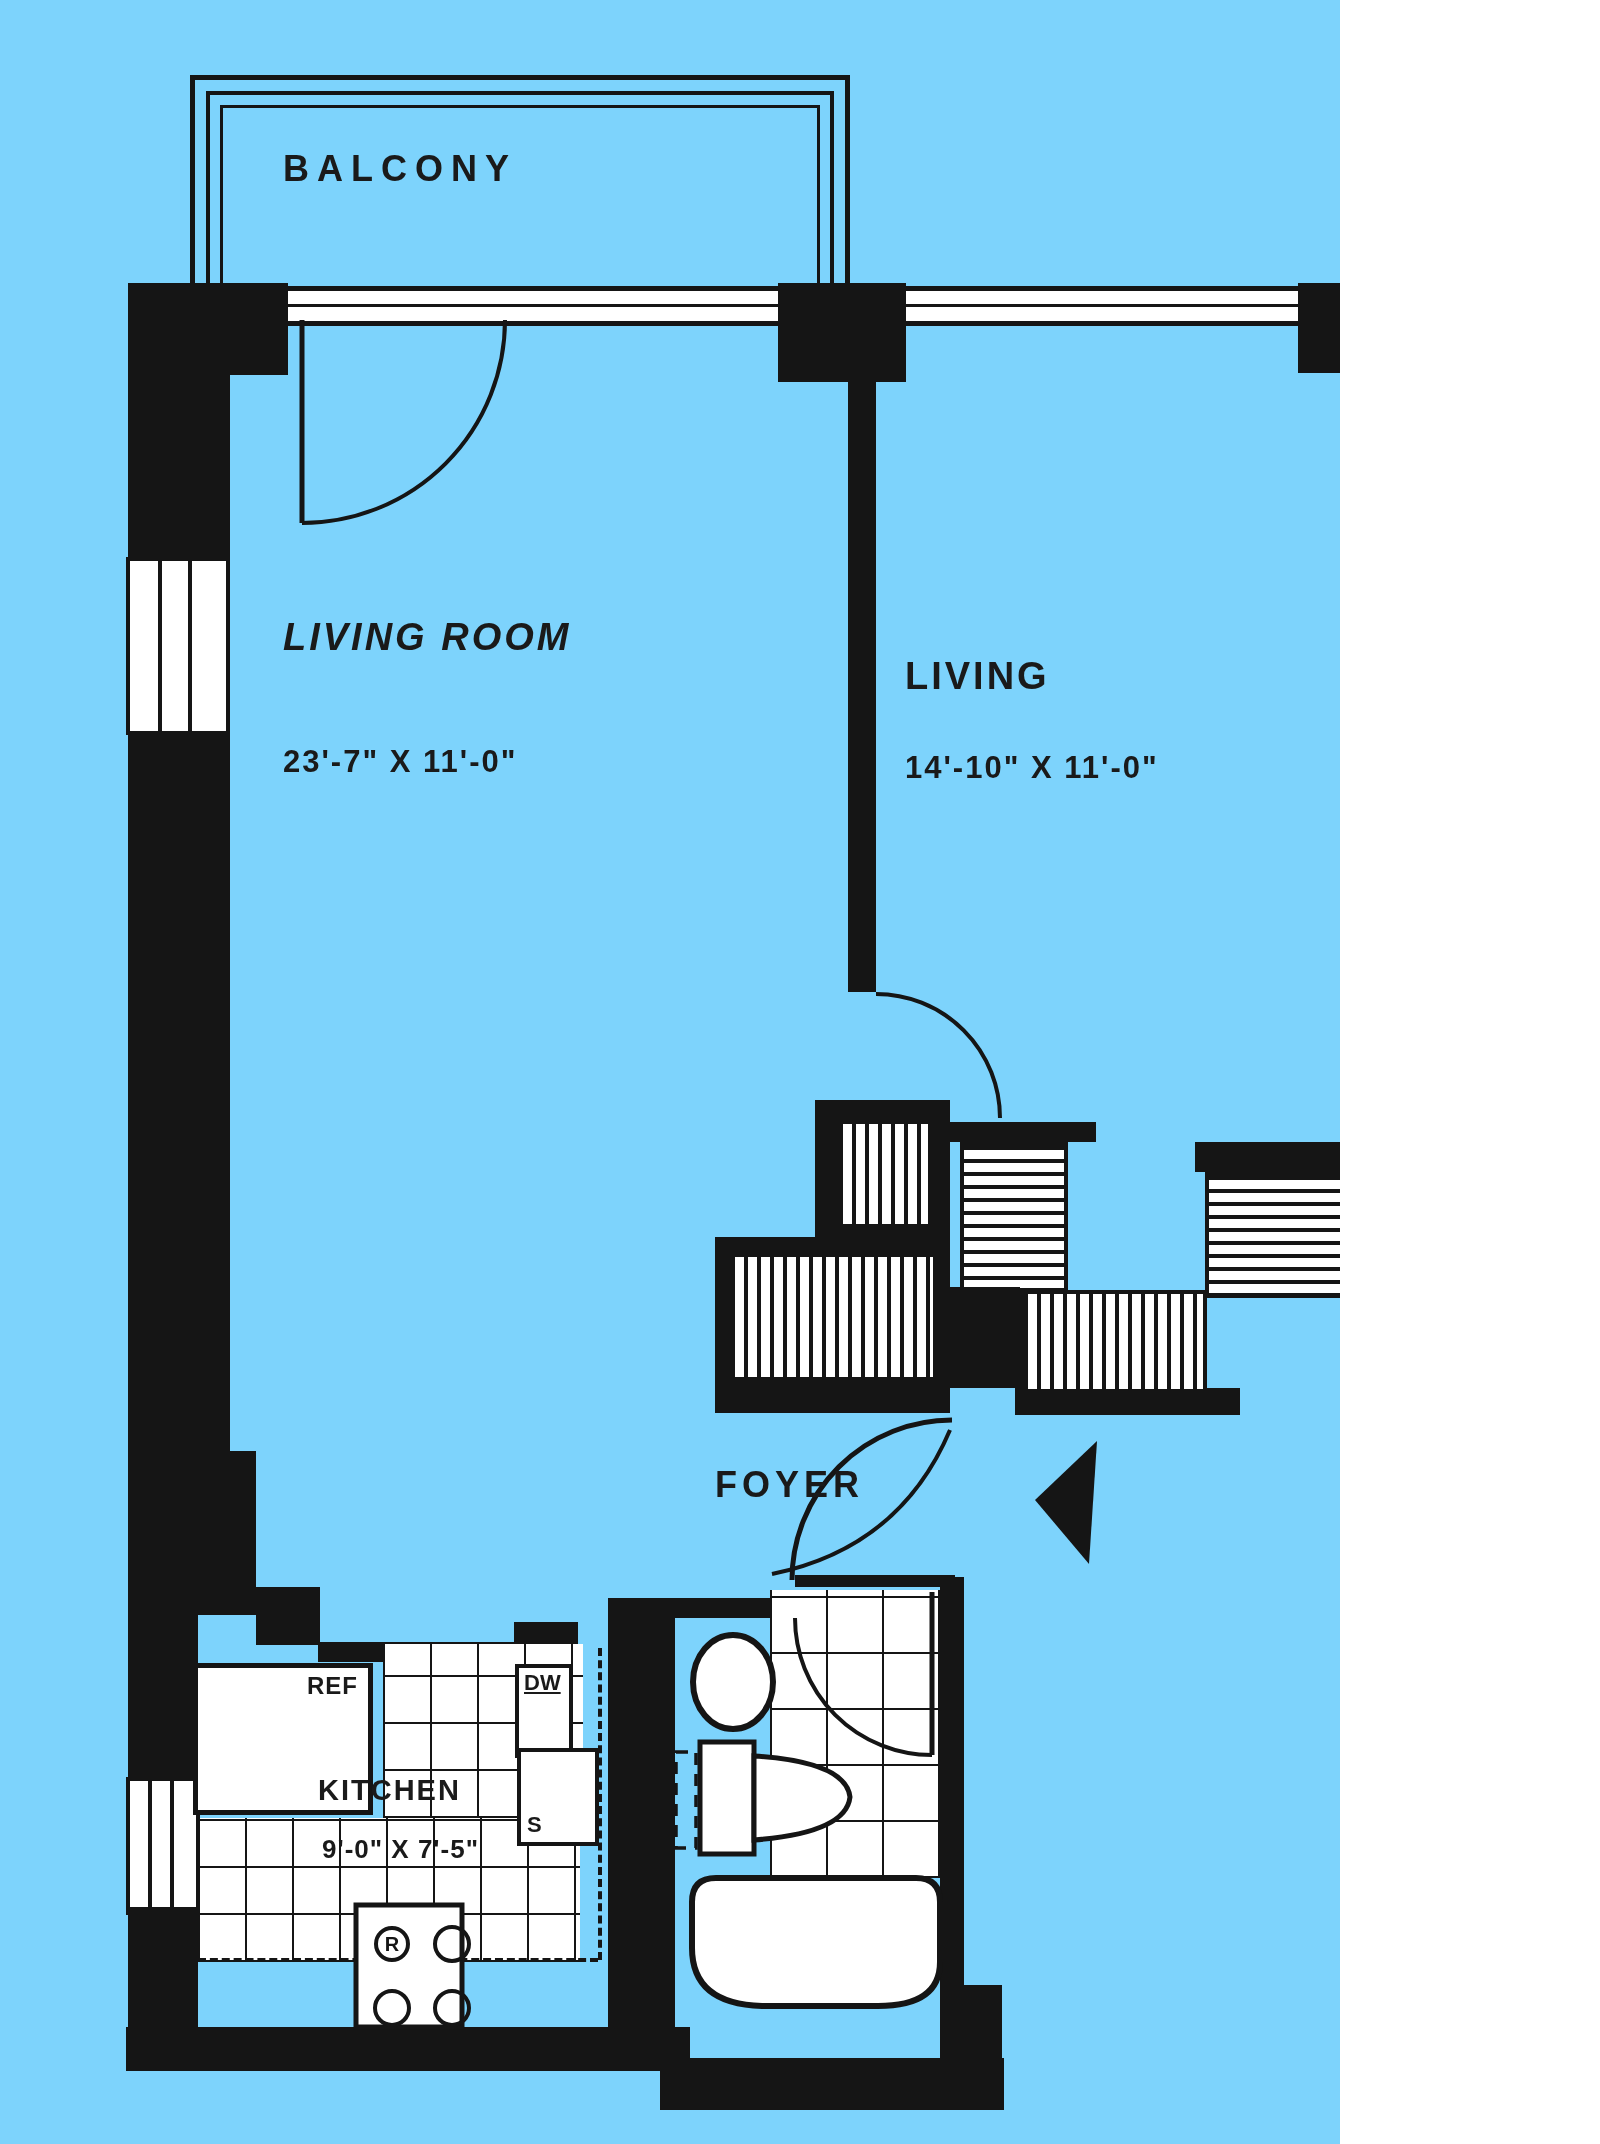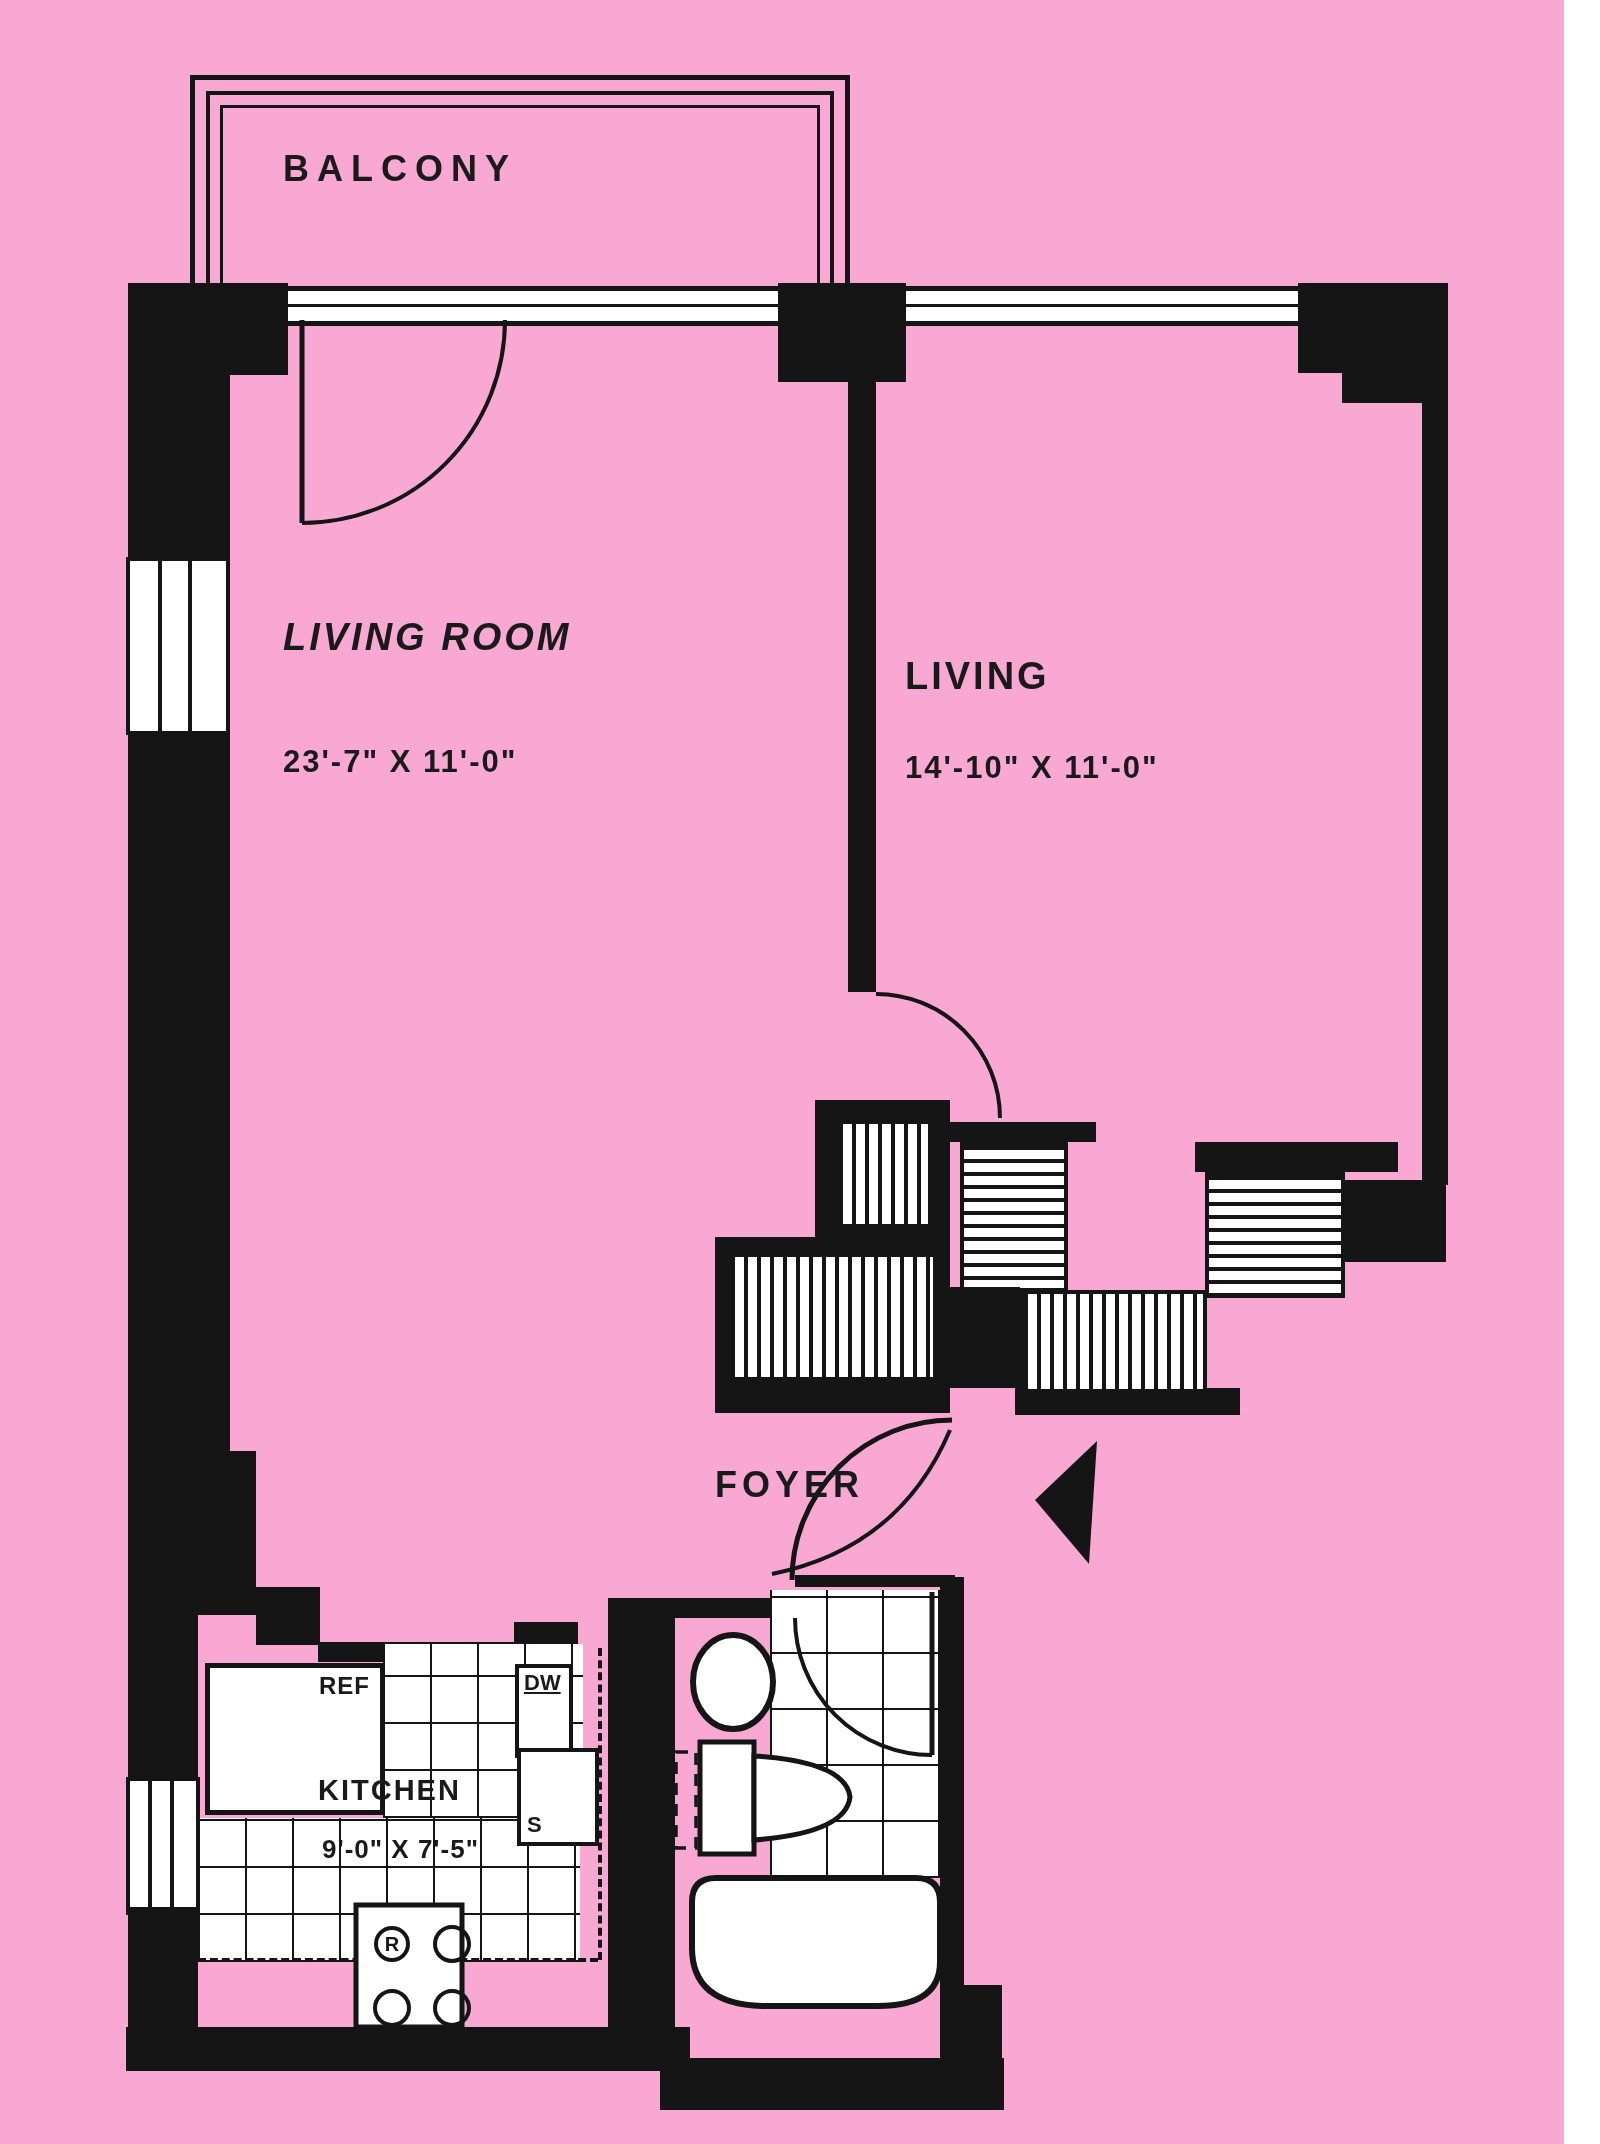--- a/index.html
+++ b/index.html
@@ -1,16 +1,16 @@
 <!DOCTYPE html>
 <html><head>
 <meta charset="utf-8">
 <style>
   html,body{margin:0;padding:0;background:#ffffff;}
-  #plan{position:relative;width:1564px;height:2144px;background:#f9a8d4;overflow:hidden;
+  #plan{position:relative;width:1340px;height:2144px;background:#7dd3fc;overflow:hidden;
         font-family:"Liberation Sans",sans-serif;}
   .wall{position:absolute;background:#151515;}
   .frame{position:absolute;background:#151515;}
   .inset{position:absolute;background-color:#ffffff;}
   .hatch-v{background-image:repeating-linear-gradient(90deg,#151515 0 4px,transparent 4px 13px);}
   .hatch-h{background-image:repeating-linear-gradient(180deg,#151515 0 4px,transparent 4px 13px);}
   .closet{position:absolute;border:4px solid #151515;background-color:#ffffff;}
   .win{position:absolute;background:#ffffff;border:4px solid #151515;}
   .win .vline{position:absolute;top:0;bottom:0;width:4px;background:#151515;}
   .band{position:absolute;background:#ffffff;border-top:5px solid #151515;border-bottom:5px solid #151515;}
@@ -98,21 +98,21 @@
 
   <div class="wall" style="left:608px;top:1598px;width:67px;height:429px;"></div>
   <div class="wall" style="left:675px;top:1598px;width:122px;height:20px;"></div>
   <div class="wall" style="left:795px;top:1575px;width:160px;height:12px;"></div>
   <div class="wall" style="left:940px;top:1577px;width:24px;height:483px;"></div>
   <div class="wall" style="left:940px;top:1985px;width:62px;height:125px;"></div>
   <div class="wall" style="left:660px;top:2058px;width:344px;height:52px;"></div>
 
   <div class="tiles" style="left:383px;top:1644px;width:200px;height:174px;"></div>
   <div class="tiles" style="left:198px;top:1818px;width:382px;height:144px;"></div>
-  <div class="box" style="left:205px;top:1663px;width:170px;height:142px;">
+  <div class="box" style="left:193px;top:1663px;width:170px;height:142px;">
     <div class="label lbl-small" style="right:10px;top:4px;position:absolute;">REF</div>
   </div>
   <div class="box-thin" style="left:515px;top:1664px;width:50px;height:86px;">
     <div class="label" style="left:5px;top:2px;font-size:22px;text-decoration:underline;">DW</div>
   </div>
   <div class="box-thin" style="left:517px;top:1748px;width:74px;height:90px;">
     <div class="label" style="left:6px;bottom:4px;position:absolute;font-size:22px;">S</div>
   </div>
   <div class="dash-v" style="left:598px;top:1648px;height:312px;"></div>
   <div class="dash-h" style="left:198px;top:1958px;width:400px;"></div>

